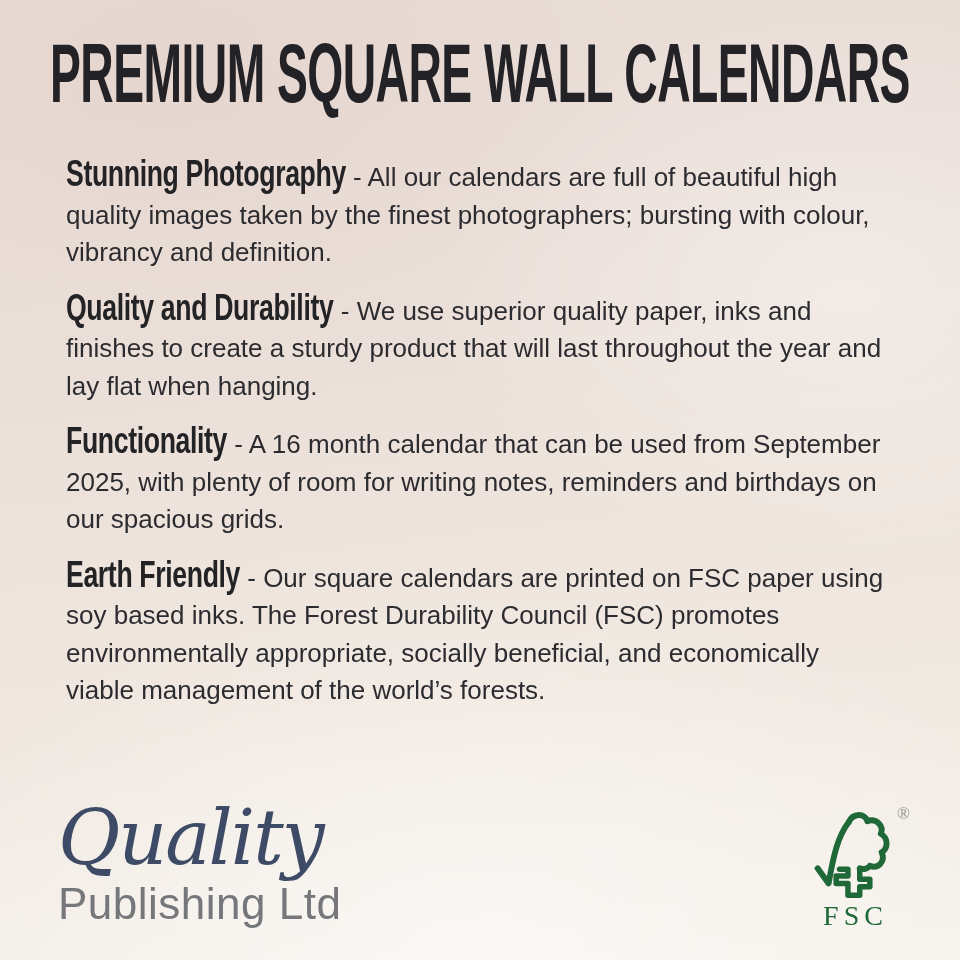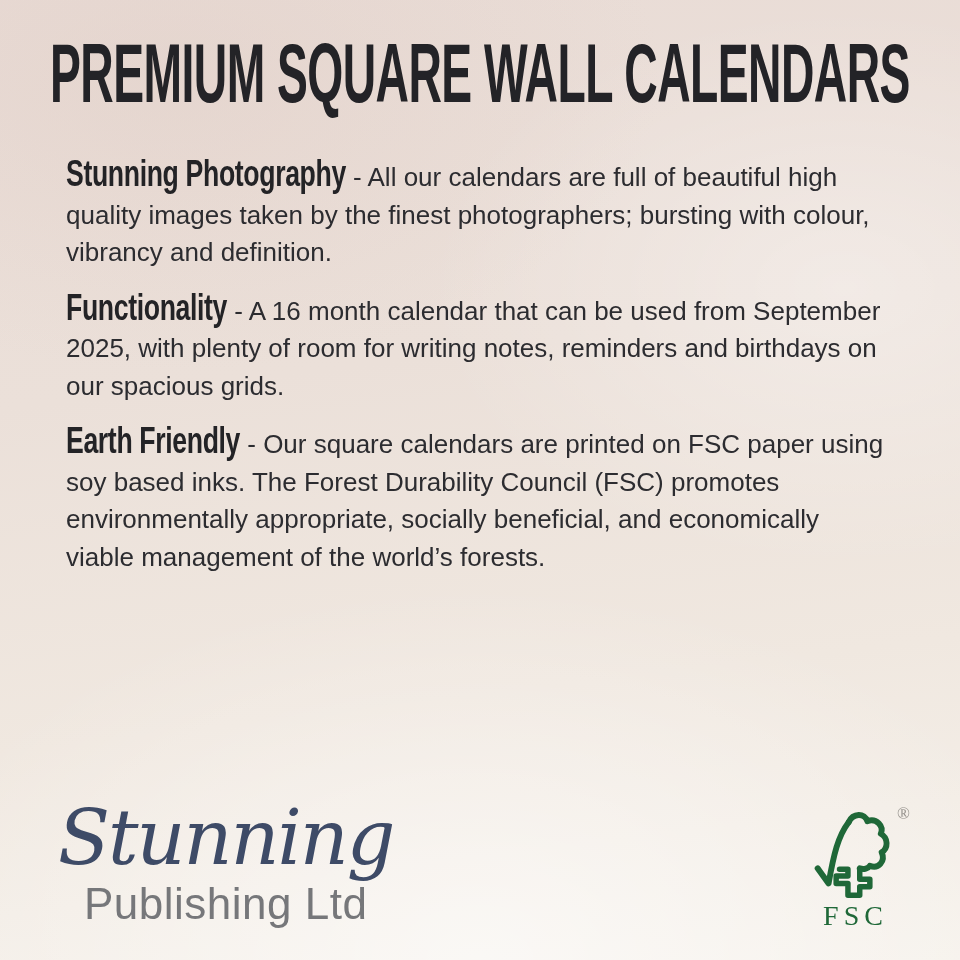--- a/index.html
+++ b/index.html
@@ -98,34 +98,37 @@
 <div class="canvas">
   <div class="content">
 
     <h1 class="main-title condense" style="transform: scaleX(0.550929); margin-right: -701px;">PREMIUM SQUARE WALL CALENDARS</h1>
 
     <div class="section">
       <p><span class="section-heading condense" style="transform: scaleX(0.72); margin-right: -108.92px;">Stunning Photography</span> <span>- All our calendars are full of beautiful high quality images taken by the finest photographers; bursting with colour, vibrancy and definition.</span></p>
     </div>
 
 
+    <div class="section">
+      <p><span class="section-heading condense" style="transform: scaleX(0.72); margin-right: -103.88px;">Quality and Durability</span> <span>- We use superior quality paper, inks and finishes to create a sturdy product that will last throughout the year and lay flat when hanging.</span></p>
+    </div>
 
     <div class="section">
       <p><span class="section-heading condense" style="transform: scaleX(0.72); margin-right: -62.72px;">Functionality</span> <span>- A 16 month calendar that can be used from September 2025, with plenty of room for writing notes, reminders and birthdays on our spacious grids.</span></p>
     </div>
 
     <div class="section">
       <p><span class="section-heading condense" style="transform: scaleX(0.72); margin-right: -67.76px;">Earth Friendly</span> <span>- Our square calendars are printed on FSC paper using soy based inks. The Forest Durability Council (FSC) promotes environmentally appropriate, socially beneficial, and economically viable management of the world’s forests.</span></p>
     </div>
 
   </div>
 
   <div class="footer">
     <div class="publisher">
-      <div class="publisher-name">Stunning</div>
+      <div class="publisher-name">Quality</div>
       <div class="publisher-sub">Publishing Ltd</div>
     </div>
 
     <div class="fsc">
       <span class="fsc-reg">®</span>
       <span>
         <svg width="104" height="96" viewBox="0 0 100 114" fill="none">
 
           <path d="M8,74 L21,92 C27,58 32,36 45,19" stroke="#1f6838" stroke-width="7" stroke-linecap="round" stroke-linejoin="round" fill="none"></path>
 

